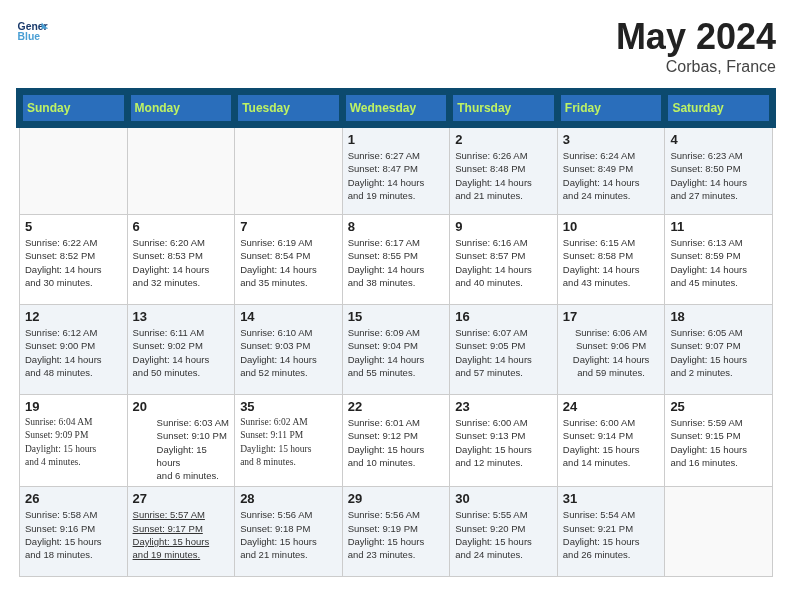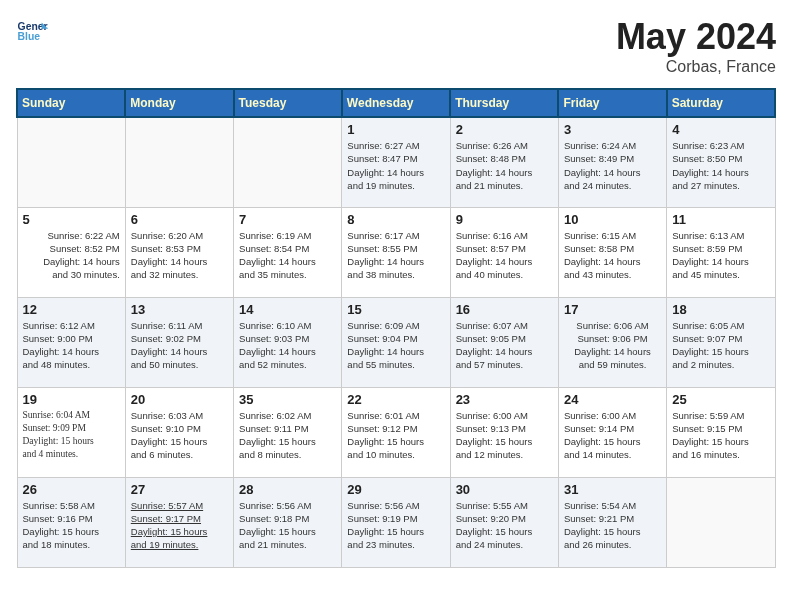--- a/index.html
+++ b/index.html
@@ -37,26 +37,26 @@
       font-size: 16px;
       color: #444;
     }
     table {
       width: 100%;
       border-collapse: collapse;
       table-layout: fixed;
     }
     thead th {
       background: #2a6ebb;
-      color: #fef9c3;
+      color: #bef264;
       font-size: 12px;
       font-weight: bold;
       padding: 6px 4px;
       text-align: left;
-      border: 2px solid #0c4a6e;
+      border: 7px solid #0c4a6e;
     }
     td {
       border: 1px solid #ccc;
       vertical-align: top;
       padding: 4px 5px;
       font-size: 10px;
       color: #333;
       height: 90px;
       background: #fff;
     }
@@ -137,21 +137,21 @@
           <div class="day-num">4</div>
           <div class="day-info" style="white-space: pre-line;">Sunrise: 6:23 AM
 Sunset: 8:50 PM
 Daylight: 14 hours
 and 27 minutes.</div>
         </td>
       </tr>
       <tr>
         <td>
           <div class="day-num">5</div>
-          <div class="day-info" style="white-space: pre-line; text-align: right;">Sunrise: 6:22 AM
+          <div class="day-info" style="white-space: pre-line;">Sunrise: 6:22 AM
 Sunset: 8:52 PM
 Daylight: 14 hours
 and 30 minutes.</div>
         </td>
         <td>
           <div class="day-num">6</div>
           <div class="day-info" style="white-space: pre-line;">Sunrise: 6:20 AM
 Sunset: 8:53 PM
 Daylight: 14 hours
 and 32 minutes.</div>
@@ -246,28 +246,28 @@
       <tr>
         <td>
           <div class="day-num">19</div>
           <div class="day-info" style="white-space: pre-line; font-family: Liberation Serif, serif;">Sunrise: 6:04 AM
 Sunset: 9:09 PM
 Daylight: 15 hours
 and 4 minutes.</div>
         </td>
         <td>
           <div class="day-num">20</div>
-          <div class="day-info" style="white-space: pre-line;">Sunrise: 6:03 AM
+          <div class="day-info" style="white-space: pre-line; margin-left: 24px;">Sunrise: 6:03 AM
 Sunset: 9:10 PM
 Daylight: 15 hours
 and 6 minutes.</div>
         </td>
         <td>
           <div class="day-num">35</div>
-          <div class="day-info" style="white-space: pre-line;">Sunrise: 6:02 AM
+          <div class="day-info" style="white-space: pre-line; font-family: Liberation Serif, serif;">Sunrise: 6:02 AM
 Sunset: 9:11 PM
 Daylight: 15 hours
 and 8 minutes.</div>
         </td>
         <td>
           <div class="day-num">22</div>
           <div class="day-info" style="white-space: pre-line;">Sunrise: 6:01 AM
 Sunset: 9:12 PM
 Daylight: 15 hours
 and 10 minutes.</div>

